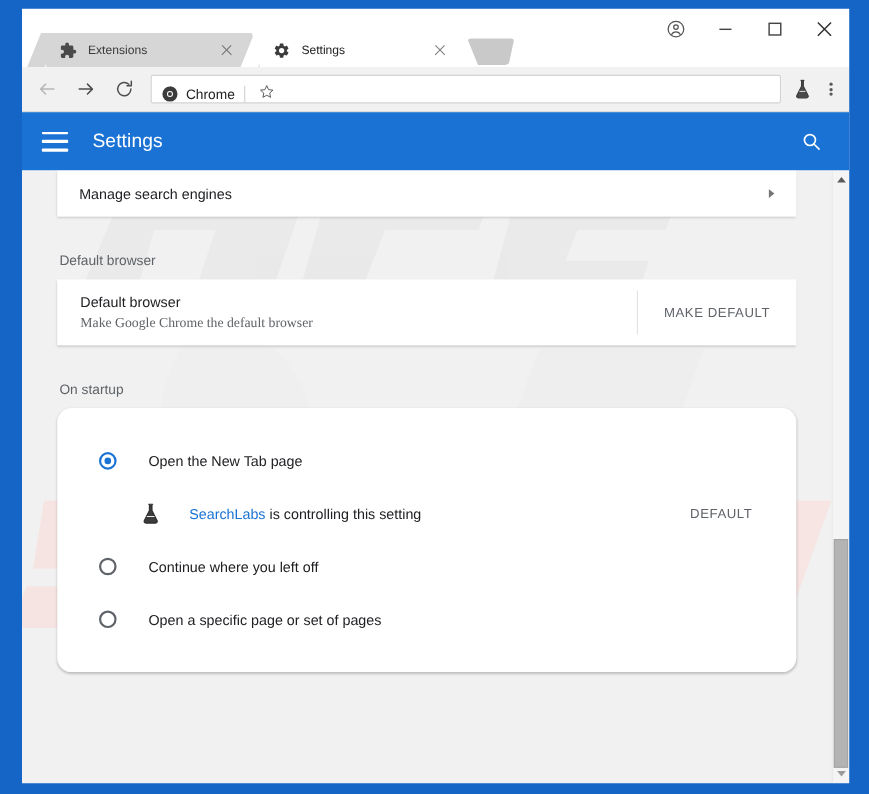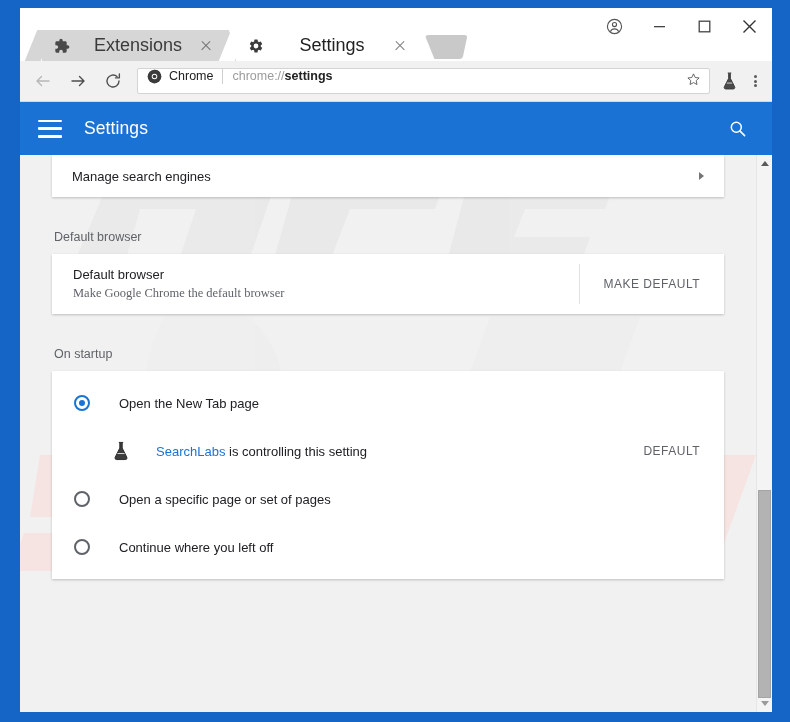--- a/index.html
+++ b/index.html
@@ -67,26 +67,25 @@
     align-items: center;
     padding-left: 12px;
   }
   .tab-favicon {
     width: 16px; height: 16px;
     flex: 0 0 16px;
     margin-right: 10px;
     display: block;
   }
   .tab-title {
-    font-size: 18px;
+    font-size: 11px;
     color: #3b3b3b;
     white-space: nowrap;
     overflow: hidden;
     flex: 1 1 auto;
-    text-align: center;
   }
   .tab.active .tab-title { color: #222; }
   .tab-close {
     width: 20px; height: 20px;
     flex: 0 0 20px;
     margin-right: 8px;
     position: relative;
     opacity: .7;
   }
   .tab-close::before, .tab-close::after {
@@ -144,21 +143,21 @@
   .nav-btn:first-child { margin-left: 8px; }
 
   #omnibox {
     flex: 1 1 auto;
     height: 26px;
     margin: 0 6px 0 9px;
     background: #ffffff;
     border: 1px solid #d4d4d4;
     border-radius: 2px;
     display: flex;
-    align-items: flex-start;
+    align-items: flex-end;
     padding: 0 6px 0 9px;
     box-sizing: border-box;
   }
   #chrome-logo { width: 15px; height: 15px; flex: 0 0 15px; margin-right: 7px; }
   #omnibox-scheme {
     font-size: 12.5px;
     color: #222;
     white-space: nowrap;
   }
   #omnibox-sep {
@@ -273,21 +272,21 @@
   #db-divider { width: 1px; height: 40px; background: #e2e2e2; flex: 0 0 1px; }
   .text-button {
     font-size: 12px;
     color: #5f6368;
     letter-spacing: .5px;
     padding: 0 24px;
     white-space: nowrap;
   }
 
   
-  #card-startup { padding: 0; }
+  #card-startup { padding: 16px; border-radius: 13px; }
   .radio-row {
     display: flex;
     align-items: center;
     height: 48px;
     padding-left: 22px;
     box-sizing: border-box;
   }
   .radio {
     width: 16px; height: 16px;
     flex: 0 0 16px;
@@ -468,21 +467,20 @@
 
       <div id="omnibox">
         <svg id="chrome-logo" viewBox="0 0 24 24">
           <circle cx="12" cy="12" r="11" fill="#3b3b3b"></circle>
           <circle cx="12" cy="12" r="4.4" fill="#ffffff"></circle>
           <circle cx="12" cy="12" r="2.9" fill="#3b3b3b"></circle>
           <path d="M12 1a11 11 0 019.5 5.5H12z" fill="#3b3b3b"></path>
         </svg>
         <span id="omnibox-scheme">Chrome</span>
         <span id="omnibox-sep"></span>
-        <span id="omnibox-url"><span>chrome://</span><b>settings</b></span>
         <span id="star-btn">
           <svg width="15" height="15" viewBox="0 0 24 24">
             <path d="M12 3l2.7 5.8 6.3.7-4.7 4.3 1.3 6.2L12 16.9 6.4 20l1.3-6.2L3 9.5l6.3-.7z" fill="none" stroke="#555" stroke-width="1.4" stroke-linejoin="round"></path>
           </svg>
         </span>
       </div>
 
       <div id="ext-btn">
         <svg width="17" height="18" viewBox="0 0 24 26">
           <path d="M10 1.5h4M10.8 2v7.2L4.6 21.3c-.8 1.6.2 3.2 1.9 3.2h11c1.7 0 2.7-1.6 1.9-3.2L13.2 9.2V2" fill="#4a4a4a" stroke="#3a3a3a" stroke-width="1.4" stroke-linecap="round" stroke-linejoin="round"></path>
@@ -565,26 +563,26 @@
             <svg id="flask-icon" viewBox="0 0 24 26">
               <path d="M9.6 1.6h4.8M10.4 2.1v7L4.3 21.2c-.8 1.6.2 3.2 1.9 3.2h11.6c1.7 0 2.7-1.6 1.9-3.2L13.6 9.1v-7" fill="#3c3c3c" stroke="#2b2b2b" stroke-width="1.3" stroke-linecap="round" stroke-linejoin="round"></path>
               <path d="M7.3 16.4h9.4" stroke="#ffffff" stroke-width="1.1"></path>
             </svg>
             <span id="controlled-text"><a href="#">SearchLabs</a><span> is controlling this setting</span></span>
             <div class="text-button">DEFAULT</div>
           </div>
 
           <div class="radio-row">
             <span class="radio"></span>
-            <span class="radio-label">Open a specific page or set of pages</span>
+            <span class="radio-label">Continue where you left off</span>
           </div>
 
           <div class="radio-row">
             <span class="radio"></span>
-            <span class="radio-label">Continue where you left off</span>
+            <span class="radio-label">Open a specific page or set of pages</span>
           </div>
 
           <div id="startup-pad-bot"></div>
         </div>
 
 
       </div>
     </div>
 
     <div id="scrollbar">

